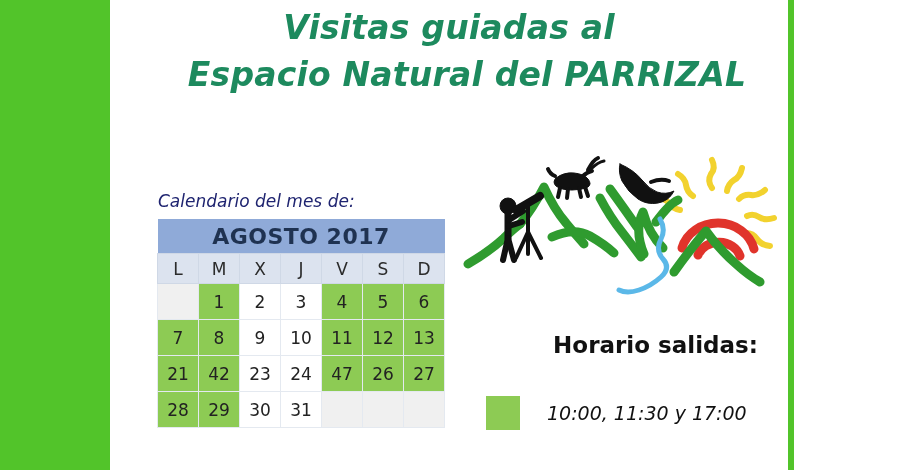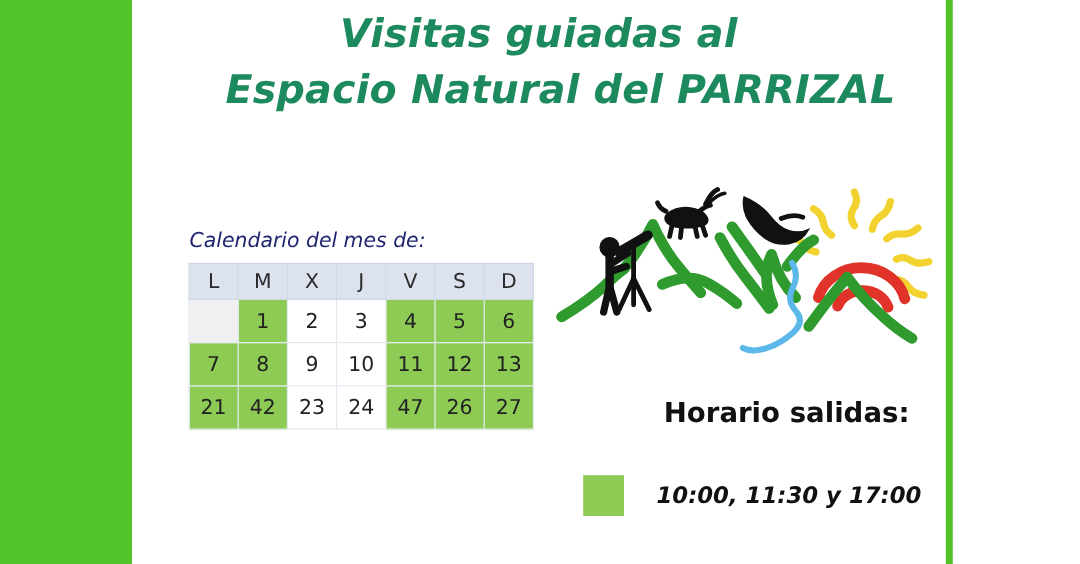--- a/index.html
+++ b/index.html
@@ -151,21 +151,20 @@
     height: 34px;
     background: #8dcb54;
     flex: 0 0 auto;
   }
   .sched-times {
     color: #111111;
     font-family: "DejaVu Sans", sans-serif;
     font-style: italic;
     font-size: 19px;
     white-space: nowrap;
-    font-weight: bold;
   }
 </style>
 </head>
 <body>
 
 <div id="poster">
 
   <div class="side-band left"></div>
   <div class="side-band right"></div>
 
@@ -173,20 +172,23 @@
 
     <div class="headline">
       <div class="line1">Visitas guiadas al</div>
       <div class="line2">Espacio Natural del PARRIZAL</div>
     </div>
 
     <div class="cal-caption">Calendario del mes de:</div>
 
     <table class="calendar">
       <tbody>
+        <tr class="month-title">
+          <td colspan="7">AGOSTO 2017</td>
+        </tr>
         <tr class="dow">
           <th>L</th>
           <th>M</th>
           <th>X</th>
           <th>J</th>
           <th>V</th>
           <th>S</th>
           <th>D</th>
         </tr>
 
@@ -209,20 +211,29 @@
           <td class="day hl">13</td>
         </tr>
         <tr>
           <td class="day hl">21</td>
           <td class="day hl">42</td>
           <td class="day">23</td>
           <td class="day">24</td>
           <td class="day hl">47</td>
           <td class="day hl">26</td>
           <td class="day hl">27</td>
+        </tr>
+        <tr>
+          <td class="day hl">28</td>
+          <td class="day hl">29</td>
+          <td class="day">30</td>
+          <td class="day">31</td>
+          <td class="day pad"></td>
+          <td class="day pad"></td>
+          <td class="day pad"></td>
         </tr>
       </tbody>
     </table>
 
     <div class="illus">
       <svg viewBox="0 0 320 165" xmlns="http://www.w3.org/2000/svg">
 
         <g fill="none" stroke="#f2d22e" stroke-width="6" stroke-linecap="round">
           <path d="M252 24 q4 8 -1 14 q-4 7 1 14"></path>
           <path d="M218 38 q7 4 8 11 q1 7 7 11"></path>

